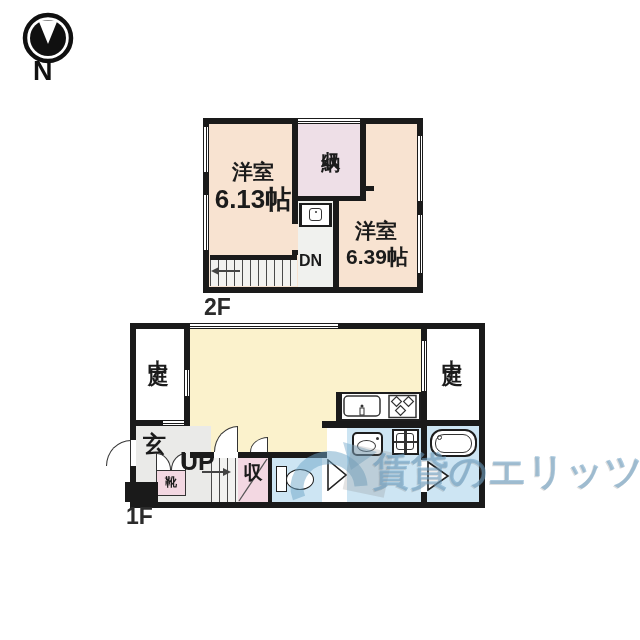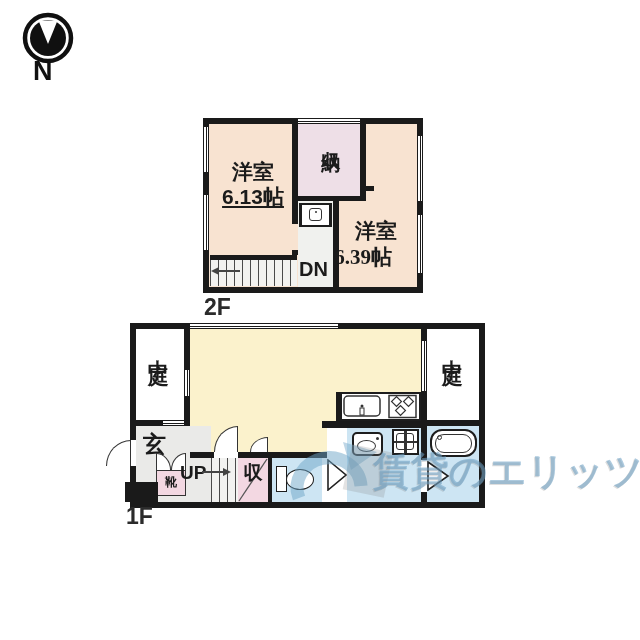--- a/index.html
+++ b/index.html
@@ -62,26 +62,26 @@
     <div class="wall" style="left:124px;top:77px;width:6px;height:86px;"></div>
 
     <div class="fixture" style="left:90px;top:79px;width:33px;height:24px;border-width:2px 3px 2px 3px;">
       <div class="abs" style="left:7px;top:3px;width:13px;height:13px;border:1.5px solid #333;border-radius:3px;box-sizing:border-box;"></div>
       <div class="abs" style="left:12.5px;top:6px;width:2px;height:2px;background:#333;border-radius:50%;"></div>
     </div>
 
     <div class="abs steps" style="left:1px;top:131px;width:87px;height:31px;border-top:5px solid var(--wall,#1a1a1a);box-sizing:border-box;"></div>
     <div class="arrow-line" style="left:7px;top:146px;width:24px;"></div>
     <div class="tri-left" style="left:2px;top:143px;"></div>
-    <div class="room-label" style="left:90px;top:134px;font-size:20px;">DN</div>
+    <div class="room-label" style="left:90px;top:128px;font-size:16px;">DN</div>
 
     <div class="room-label center" style="left:0;top:36px;width:88px;font-size:21px;">洋室</div>
-    <div class="room-label center" style="left:-6px;top:61px;width:100px;font-size:21px;text-decoration:underline;">6.13帖</div>
+    <div class="room-label center" style="left:-6px;top:61px;width:100px;font-size:26px;">6.13帖</div>
     <div class="room-label center" style="left:124px;top:95px;width:86px;font-size:21px;">洋室</div>
-    <div class="room-label center" style="left:106px;top:121px;width:96px;font-size:21px;font-family:Liberation Serif, serif;">6.39帖</div>
+    <div class="room-label center" style="left:120px;top:121px;width:96px;font-size:21px;">6.39帖</div>
 
     <div class="vwin" style="left:-6px;top:3px;width:6px;height:45px;"></div>
     <div class="vwin" style="left:-6px;top:71px;width:6px;height:55px;"></div>
     <div class="vwin" style="left:208px;top:12px;width:6px;height:65px;"></div>
     <div class="vwin" style="left:208px;top:91px;width:6px;height:58px;"></div>
     <div class="hwin" style="left:89px;top:-6px;width:62px;height:6px;"></div>
   </div>
   <div class="floor-tag" style="left:204px;top:294px;">2F</div>
 
   <div class="plan" style="left:130px;top:323px;width:355px;height:185px;background:#ffffff;">
@@ -104,21 +104,21 @@
     </div>
 
     <div class="abs" style="left:-6px;top:111px;width:6px;height:26px;background:#fff;"></div>
     <div class="arc-tl leaf-r" style="left:-30px;top:111px;width:25px;height:26px;"></div>
 
     <div class="wall" style="left:54px;top:123px;width:24px;height:6px;"></div>
     <div class="wall" style="left:102px;top:123px;width:89px;height:6px;"></div>
     <div class="arc-tl leaf-r" style="left:78px;top:97px;width:24px;height:26px;"></div>
 
     <div class="abs steps" style="left:75px;top:129px;width:27px;height:44px;"></div>
-    <div class="room-label" style="left:44px;top:133px;font-size:19px;">UP</div>
+    <div class="room-label" style="left:44px;top:118px;font-size:25px;">UP</div>
     <div class="arrow-line" style="left:66px;top:142px;width:22px;"></div>
     <div class="tri-right" style="left:87px;top:139px;"></div>
 
     <div class="abs" style="left:102px;top:129px;width:30px;height:44px;background:var(--storage-pink,#f3d8e2);">
       <svg width="30" height="44" style="position:absolute;left:0;top:0;">
           <line x1="1" y1="43" x2="29" y2="1" stroke="#555" stroke-width="1.3"></line>
         </svg>
     </div>
     <div class="arc-tl leaf-r" style="left:114px;top:108px;width:18px;height:15px;"></div>
     <div class="room-label center" style="left:104px;top:133px;width:26px;font-size:19px;">収</div>

